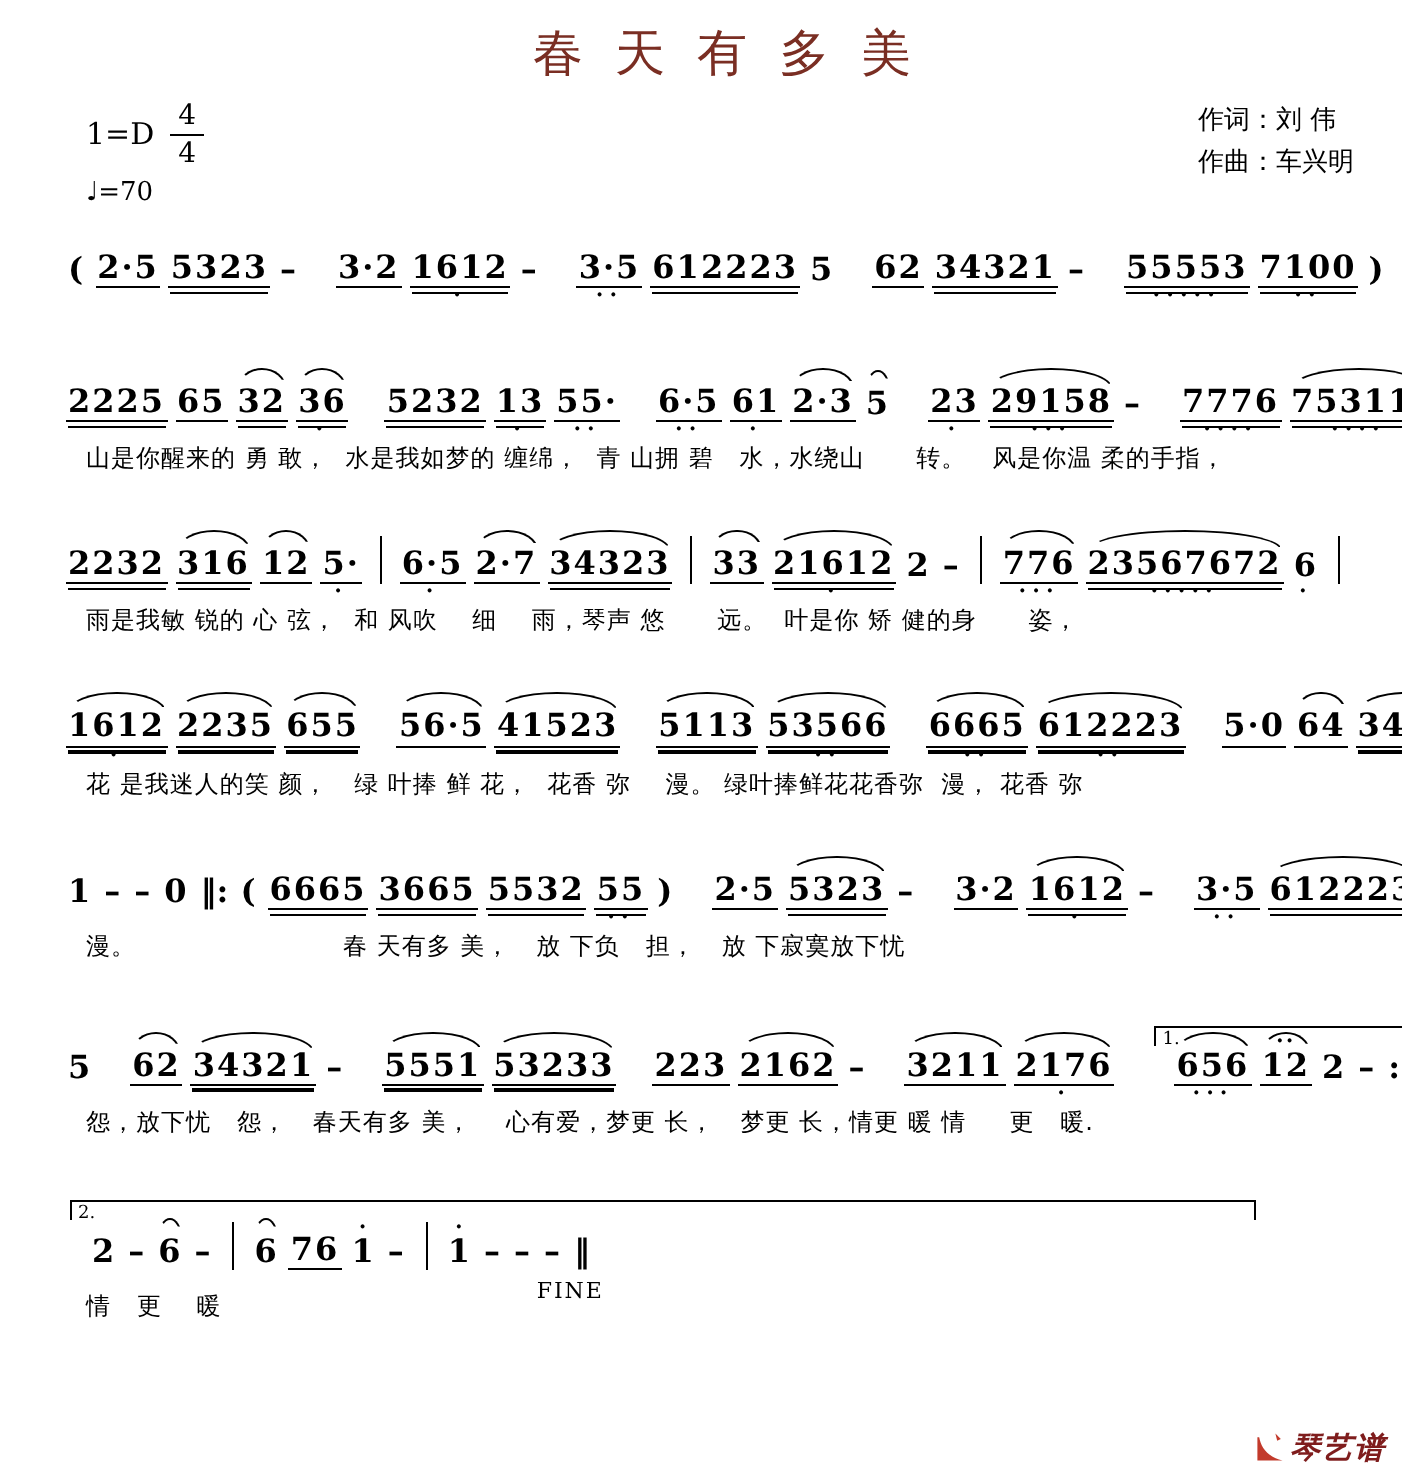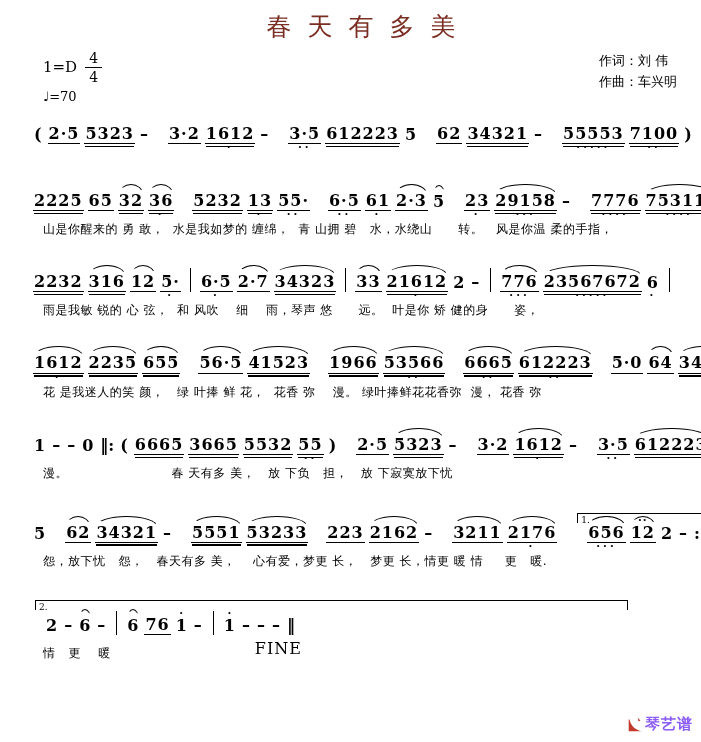--- a/index.html
+++ b/index.html
@@ -27,23 +27,23 @@
   .dotsb{position:absolute;top:100%;margin-top:1px;left:0;right:0;text-align:center;font-size:11px;line-height:5px;letter-spacing:3px;font-weight:bold;}
   .dotsa{position:absolute;bottom:100%;margin-bottom:1px;left:0;right:0;text-align:center;font-size:11px;line-height:5px;font-weight:bold;}
   .barline{display:inline-block;width:1px;background:#000;height:24px;margin:0 7px;}
   .sym .txt{letter-spacing:0;}
   .volta{position:relative;display:inline-flex;align-items:flex-end;border-top:1px solid #000;padding:10px 8px 0 8px;margin-left:4px;}
   .volta::before,.volta::after{content:"";position:absolute;top:0;width:1px;height:9px;background:#000;}
   .volta::before{left:0;}
   .volta::after{right:0;}
   .volta-label{position:absolute;top:1px;left:4px;font-size:9px;font-weight:normal;font-family:"DejaVu Serif",serif;letter-spacing:0;}
   .volta.wide{padding-right:330px;}
-  .subtext{position:absolute;top:100%;margin-top:5px;right:-6px;font-size:16px;font-weight:normal;font-family:"DejaVu Serif",serif;letter-spacing:1px;}
+  .subtext{position:absolute;top:100%;margin-top:5px;right:-6px;font-size:11px;font-weight:normal;font-family:"DejaVu Serif",serif;letter-spacing:1px;}
   .lyrics{font-size:12px;white-space:pre;margin:0 0 0 12px;letter-spacing:0.5px;line-height:1.2;}
-  .watermark{position:absolute;right:8px;bottom:8px;display:flex;align-items:flex-end;gap:1px;color:#8b5cf6;font-weight:bold;font-size:15px;letter-spacing:1px;}
+  .watermark{position:absolute;right:8px;bottom:8px;display:flex;align-items:flex-start;gap:1px;color:#7f1d1d;font-weight:bold;font-size:15px;letter-spacing:1px;font-style:italic;}
   .wm-icon{display:inline-block;width:18px;height:18px;}
 </style>
 </head>
 <body>
 
 <div class="page">
 
   <h1 class="title">春天有多美</h1>
 
   <div class="meta">
@@ -140,21 +140,21 @@
       </div>
       <div class="system">
         <div class="notes">
           <span class="tok u2"><span class="txt">1612</span><span class="l2"></span><span class="arcline"></span><span class="dotsb">·</span></span>
           <span class="tok u2"><span class="txt">2235</span><span class="l2"></span><span class="arcline"></span></span>
           <span class="tok u2"><span class="txt">655</span><span class="l2"></span><span class="arcline"></span></span>
           <span class="barline"></span>
           <span class="tok u1"><span class="txt">56·5</span><span class="arcline"></span></span>
           <span class="tok u2"><span class="txt">41523</span><span class="l2"></span><span class="arcline"></span></span>
           <span class="barline"></span>
-          <span class="tok u2"><span class="txt">1966</span><span class="l2"></span><span class="arcline"></span></span>
+          <span class="tok u2"><span class="txt">5113</span><span class="l2"></span><span class="arcline"></span></span>
           <span class="tok u2"><span class="txt">53566</span><span class="l2"></span><span class="arcline"></span><span class="dotsb">··</span></span>
           <span class="barline"></span>
           <span class="tok u2"><span class="txt">6665</span><span class="l2"></span><span class="arcline"></span><span class="dotsb">··</span></span>
           <span class="tok u2"><span class="txt">612223</span><span class="l2"></span><span class="arcline"></span><span class="dotsb">··</span></span>
           <span class="barline"></span>
           <span class="tok u1"><span class="txt">5·0</span></span>
           <span class="tok u1"><span class="txt">64</span><span class="arcline"></span></span>
           <span class="tok u2"><span class="txt">3432</span><span class="l2"></span><span class="arcline"></span></span>
           <span class="barline"></span>
         </div>

